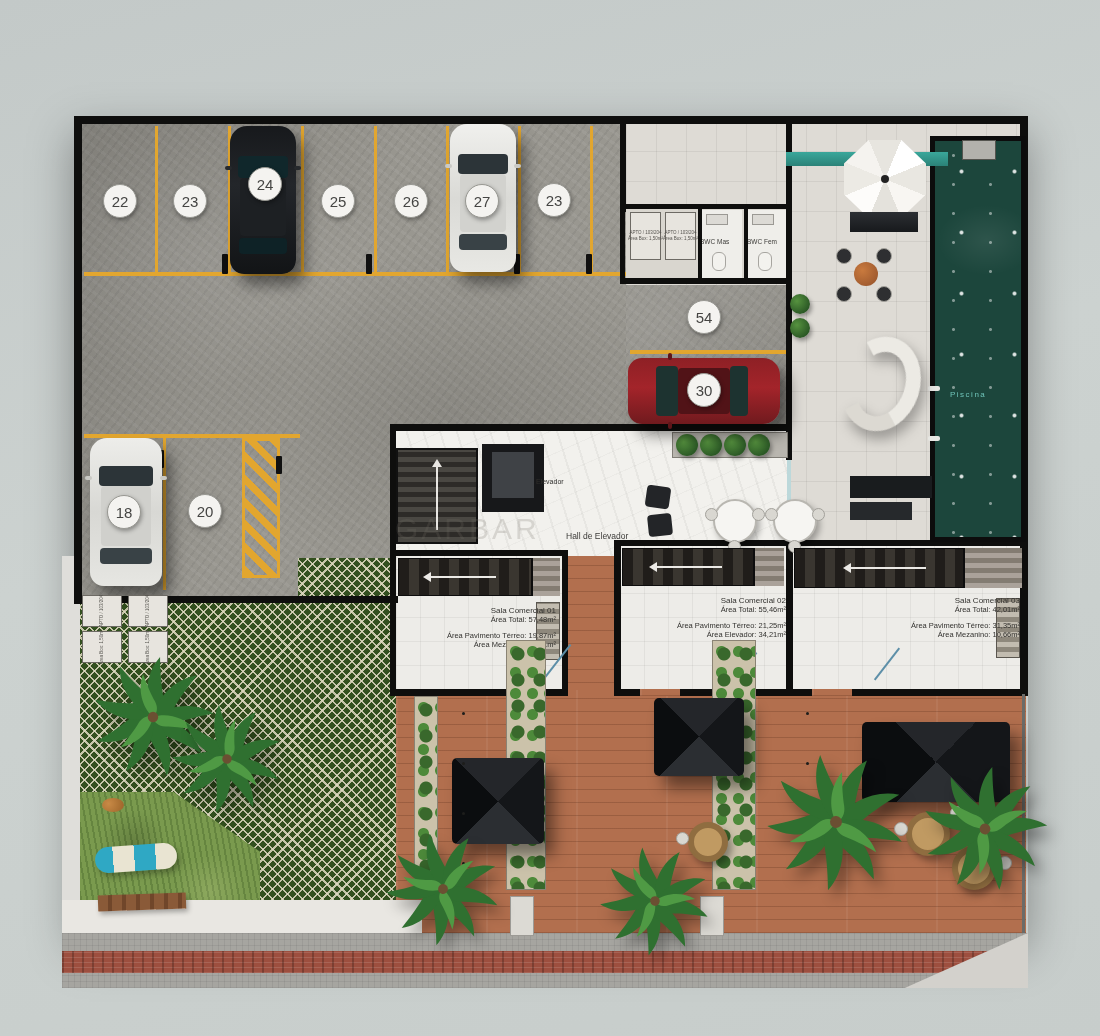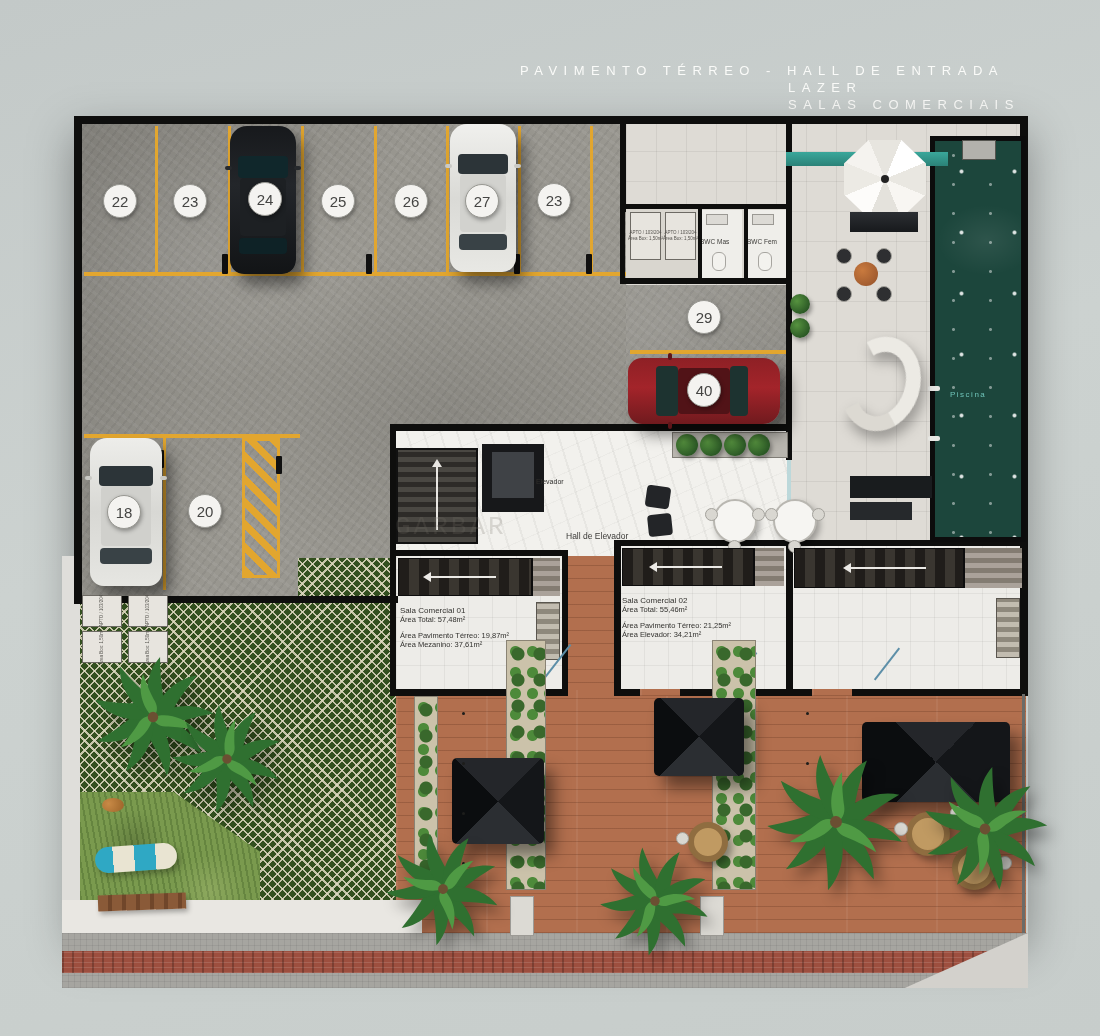--- a/index.html
+++ b/index.html
@@ -80,21 +80,21 @@
   .chair{position:absolute;border-radius:50%;background:#d9d7d1;border:1px solid #a3a19b;box-sizing:border-box;}
   .wicker{position:absolute;border-radius:50%;background:#c09a62;border:6px solid #8f6d40;box-sizing:border-box;box-shadow:4px 5px 7px rgba(0,0,0,.35);}
   .bush{position:absolute;border-radius:50%;background:radial-gradient(circle at 35% 35%, #56923f, #2c5a26 70%, #1d401a);box-shadow:2px 3px 4px rgba(0,0,0,.35);}
   .planterstrip{position:absolute;background-color:#cbc2aa;border:1px solid #8a8374;box-sizing:border-box;
     background-image:radial-gradient(circle, #39682c 0 6px, transparent 7px),radial-gradient(circle, #4d8a3a 0 5px, transparent 6px);
     background-size:22px 26px,17px 21px;}
   .palm{position:absolute;filter:drop-shadow(7px 9px 7px rgba(0,0,0,.38));}
   .sbox{position:absolute;background:#e7e4de;border:1px solid #6d6a64;box-sizing:border-box;display:flex;flex-direction:column;align-items:center;justify-content:center;}
   .sbox span{font-size:4.5px;color:#55534e;line-height:1.3;white-space:nowrap;}
   .title{position:absolute;color:rgba(253,253,251,.95);font-size:13px;letter-spacing:6.5px;line-height:17px;white-space:nowrap;}
-  .sala-info{position:absolute;text-align:left;color:#33322f;}
+  .sala-info{position:absolute;text-align:right;color:#33322f;}
   .sala-info .nm{font-size:8px;}
   .sala-info .ln{font-size:7.5px;}
   .sala-info .sp{height:7px;}
   .bluediag{position:absolute;width:2px;background:#5d8fa8;}
   .dot{position:absolute;width:3px;height:3px;border-radius:50%;background:#1d1d1b;}
 </style>
 </head>
 <body>
 
 <div id="canvas">
@@ -115,25 +115,20 @@
         <use href="#frond" transform="rotate(320)"></use>
         <path d="M0 0 C 10 -8, 26 -9, 38 -2 C 26 0, 19 2, 13 4 C 7 6, 2 4, 0 0 Z" fill="#4f9a44" transform="rotate(20)"></path>
         <path d="M0 0 C 10 -8, 26 -9, 38 -2 C 26 0, 19 2, 13 4 C 7 6, 2 4, 0 0 Z" fill="#4f9a44" transform="rotate(140)"></path>
         <path d="M0 0 C 10 -8, 26 -9, 38 -2 C 26 0, 19 2, 13 4 C 7 6, 2 4, 0 0 Z" fill="#4f9a44" transform="rotate(260)"></path>
         <circle r="4.5" fill="#6b4f32"></circle>
       </g>
     </defs>
   </svg>
 
 
-  <div class="title" style="left:520px;top:62px">
-    <div>PAVIMENTO TÉRREO - HALL DE ENTRADA</div>
-    <div style="padding-left:268px">LAZER</div>
-    <div style="padding-left:268px">SALAS COMERCIAIS</div>
-  </div>
 
   <div class="abs" style="left:74px;top:117px;width:954px;height:818px;box-shadow:0 16px 42px rgba(0,0,0,.34)"></div>
 
   <div class="abs concrete" style="left:78px;top:122px;width:548px;height:476px"></div>
   <div class="abs" style="left:78px;top:122px;width:548px;height:476px;background:linear-gradient(115deg,rgba(0,0,0,.16),transparent 45%)"></div>
   <div class="abs tile" style="left:626px;top:122px;width:400px;height:420px"></div>
   <div class="abs concrete" style="left:626px;top:285px;width:162px;height:146px"></div>
   <div class="abs marble" style="left:394px;top:428px;width:394px;height:130px"></div>
   <div class="abs salafloor" style="left:396px;top:556px;width:168px;height:134px"></div>
   <div class="abs salafloor" style="left:620px;top:544px;width:168px;height:146px"></div>
@@ -248,21 +243,21 @@
   <div class="abs" style="left:646px;top:486px;width:24px;height:22px;background:#232528;border-radius:4px;transform:rotate(8deg)"></div>
   <div class="abs" style="left:648px;top:514px;width:24px;height:22px;background:#232528;border-radius:4px;transform:rotate(-6deg)"></div>
   <div class="rtable" style="left:713px;top:499px;width:44px;height:44px"></div>
   <div class="rtable" style="left:773px;top:499px;width:44px;height:44px"></div>
   <div class="chair" style="left:705px;top:508px;width:13px;height:13px"></div>
   <div class="chair" style="left:752px;top:508px;width:13px;height:13px"></div>
   <div class="chair" style="left:728px;top:540px;width:13px;height:13px"></div>
   <div class="chair" style="left:765px;top:508px;width:13px;height:13px"></div>
   <div class="chair" style="left:812px;top:508px;width:13px;height:13px"></div>
   <div class="chair" style="left:788px;top:540px;width:13px;height:13px"></div>
-  <div class="abs" style="left:395px;top:512px;font-family:Liberation Mono, monospace;font-size:26px;color:rgba(115,110,100,.22);letter-spacing:3px">GARBAR</div>
+  <div class="abs" style="left:395px;top:512px;font-family:Liberation Sans, sans-serif;font-size:30px;color:rgba(115,110,100,.22);letter-spacing:3px">GARBAR</div>
 
   <div class="car" style="left:230px;top:126px;width:66px;height:148px;background:linear-gradient(180deg,#17191c,#23262a 40%,#121416)">
     <div class="glass" style="left:8px;top:30px;width:50px;height:22px;background:#10272b"></div>
     <div class="glass" style="left:10px;top:52px;width:46px;height:58px;background:#1d2023"></div>
     <div class="glass" style="left:9px;top:112px;width:48px;height:16px;background:#0e2226"></div>
     <div class="glass" style="left:-5px;top:40px;width:7px;height:4px;background:#26292c"></div>
     <div class="glass" style="left:64px;top:40px;width:7px;height:4px;background:#26292c"></div>
   </div>
   <div class="car" style="left:450px;top:124px;width:66px;height:148px;background:linear-gradient(180deg,#f0f0ed,#dadad6 50%,#e8e8e4)">
     <div class="glass" style="left:8px;top:30px;width:50px;height:20px;background:#2c3438"></div>
@@ -281,27 +276,27 @@
   <div class="car" style="left:90px;top:438px;width:72px;height:148px;background:linear-gradient(180deg,#ededea,#d8d8d4 50%,#e6e6e2)">
     <div class="glass" style="left:9px;top:28px;width:54px;height:20px;background:#2c3438"></div>
     <div class="glass" style="left:11px;top:48px;width:50px;height:60px;background:#d0d0cc"></div>
     <div class="glass" style="left:10px;top:110px;width:52px;height:16px;background:#394246"></div>
     <div class="glass" style="left:-5px;top:38px;width:7px;height:4px;background:#c9c9c5"></div>
     <div class="glass" style="left:70px;top:38px;width:7px;height:4px;background:#c9c9c5"></div>
   </div>
 
   <div class="badge" style="left:103px;top:184px">22</div>
   <div class="badge" style="left:173px;top:184px">23</div>
-  <div class="badge" style="left:248px;top:182px">24</div>
+  <div class="badge" style="left:248px;top:167px">24</div>
   <div class="badge" style="left:321px;top:184px">25</div>
   <div class="badge" style="left:394px;top:184px">26</div>
   <div class="badge" style="left:465px;top:184px">27</div>
   <div class="badge" style="left:537px;top:183px">23</div>
-  <div class="badge" style="left:687px;top:300px">29</div>
-  <div class="badge" style="left:687px;top:373px">40</div>
+  <div class="badge" style="left:687px;top:300px">54</div>
+  <div class="badge" style="left:687px;top:373px">30</div>
   <div class="badge" style="left:188px;top:494px">20</div>
   <div class="badge" style="left:107px;top:495px">18</div>
 
   <div class="abs entry" style="left:398px;top:558px;width:134px;height:38px"></div>
   <div class="abs stonecap" style="left:532px;top:558px;width:28px;height:38px"></div>
   <div class="arrowL" style="left:426px;top:576px;width:70px"></div>
   <div class="abs mezsteps" style="left:536px;top:602px;width:24px;height:58px"></div>
   <div class="bluediag" style="left:556px;top:640px;height:44px;transform:rotate(38deg)"></div>
   <div class="sala-info" style="left:400px;top:606px;width:156px">
     <div class="nm">Sala Comercial 01</div>
@@ -321,20 +316,27 @@
     <div class="sp"></div>
     <div class="ln">Área Pavimento Térreo: 21,25m²</div>
     <div class="ln">Área Elevador: 34,21m²</div>
   </div>
 
   <div class="abs entry" style="left:794px;top:548px;width:170px;height:40px"></div>
   <div class="abs stonecap" style="left:964px;top:548px;width:58px;height:40px"></div>
   <div class="arrowL" style="left:846px;top:567px;width:80px"></div>
   <div class="abs mezsteps" style="left:996px;top:598px;width:24px;height:60px"></div>
   <div class="bluediag" style="left:886px;top:644px;height:40px;transform:rotate(38deg)"></div>
+  <div class="sala-info" style="left:830px;top:596px;width:190px">
+    <div class="nm">Sala Comercial 03</div>
+    <div class="ln">Área Total: 42,01m²</div>
+    <div class="sp"></div>
+    <div class="ln">Área Pavimento Térreo: 31,35m²</div>
+    <div class="ln">Área Mezanino: 10,66m²</div>
+  </div>
 
   <div class="sbox" style="left:82px;top:595px;width:40px;height:32px">
     <span style="transform:rotate(-90deg)">APTO / 103/204</span>
   </div>
   <div class="sbox" style="left:128px;top:595px;width:40px;height:32px">
     <span style="transform:rotate(-90deg)">APTO / 103/204</span>
   </div>
   <div class="sbox" style="left:82px;top:631px;width:40px;height:32px">
     <span style="transform:rotate(-90deg)">Área Box: 1,50m²</span>
   </div>

